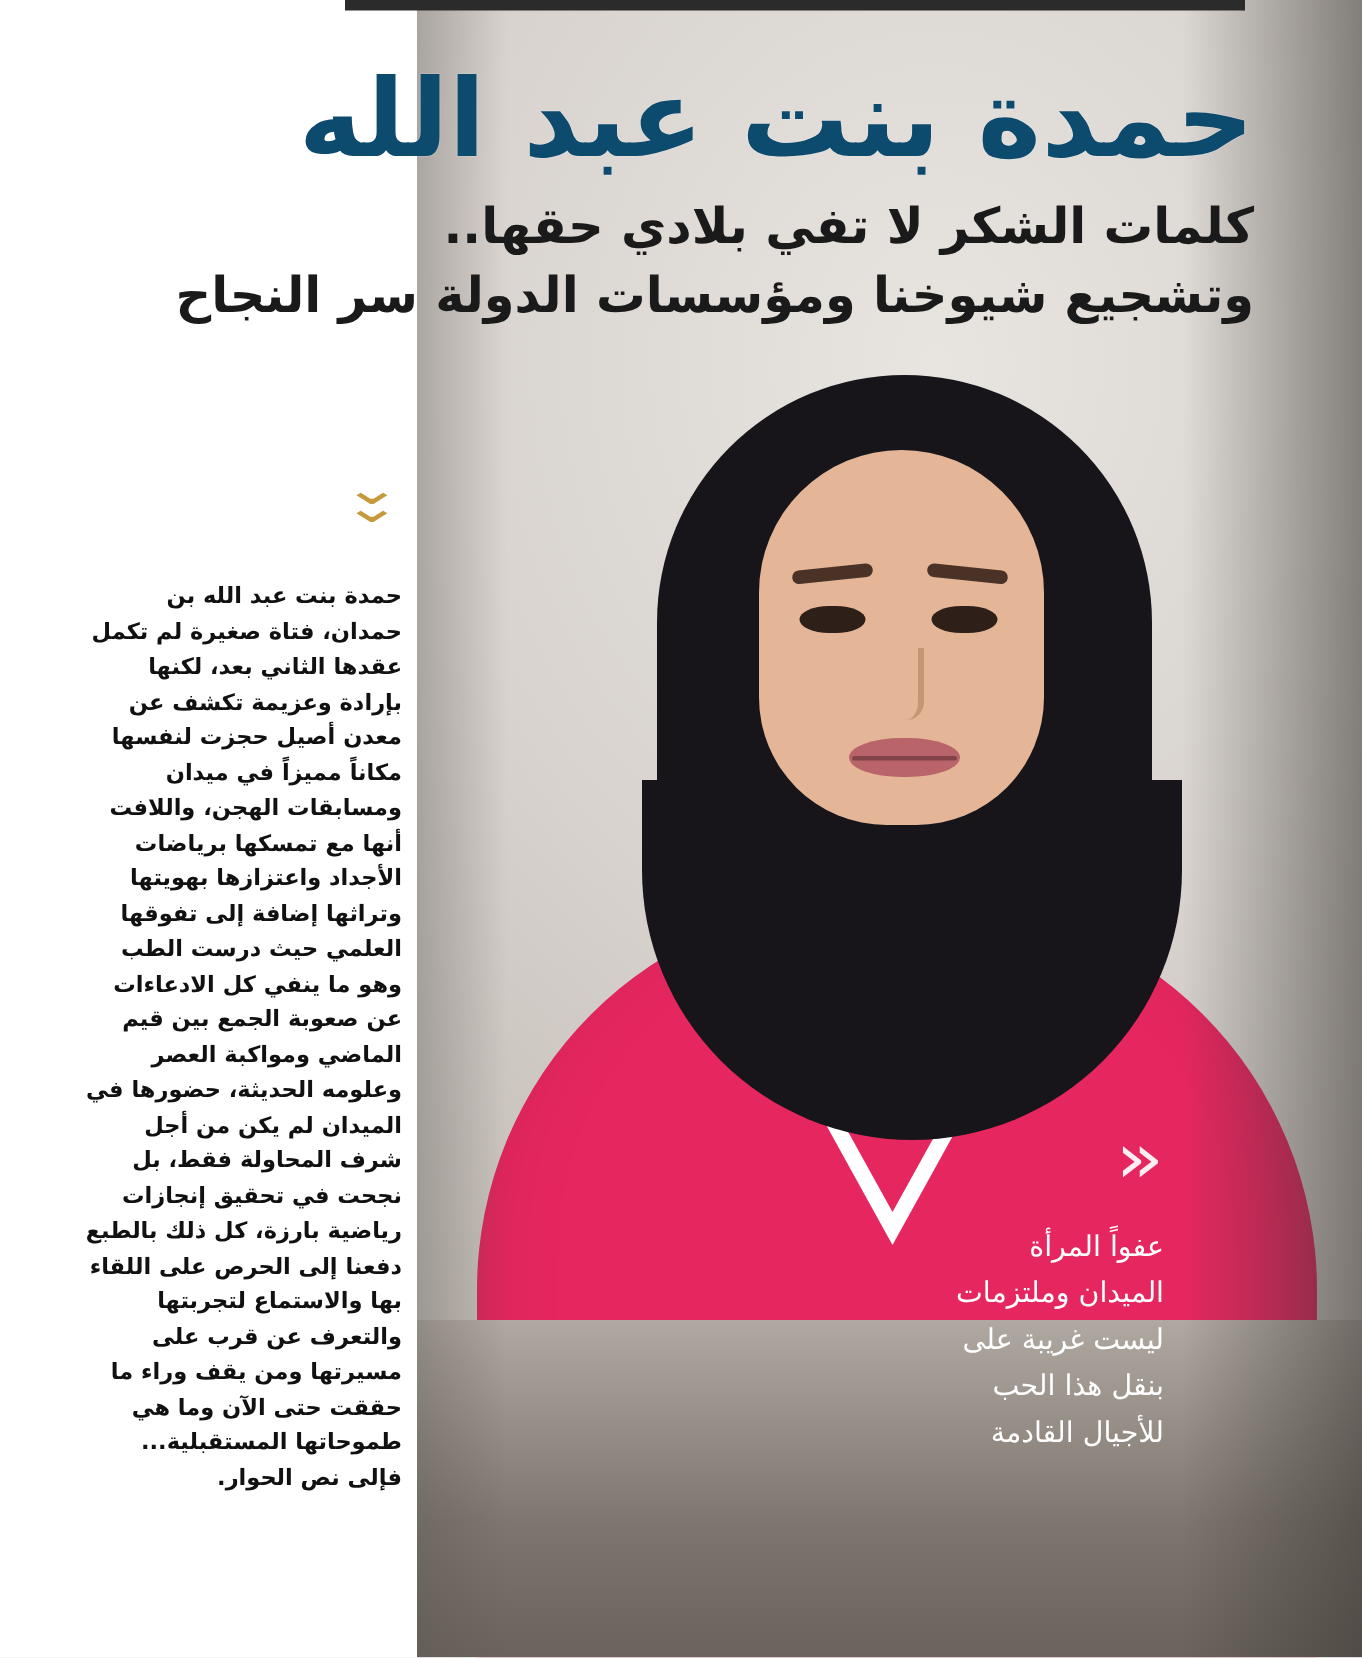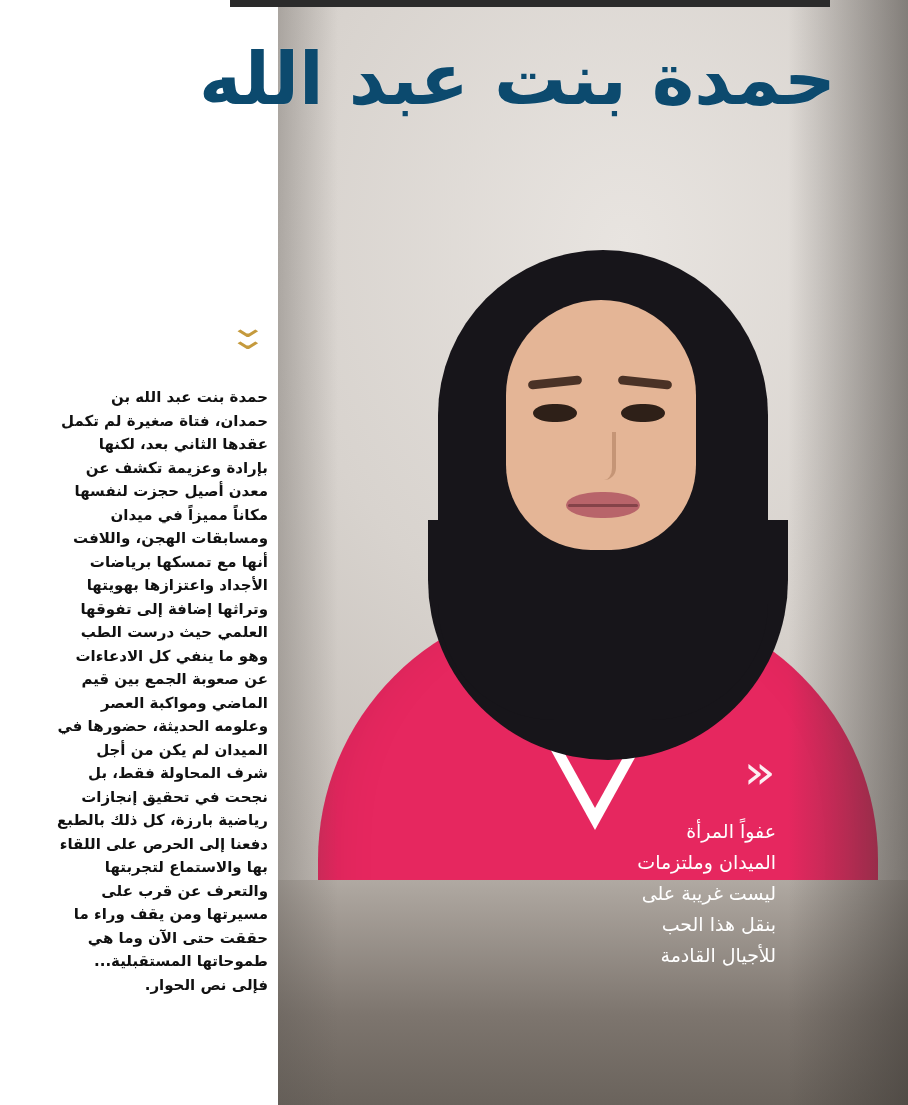--- a/index.html
+++ b/index.html
@@ -312,20 +312,24 @@
         <span>بنقل هذا الحب</span>
         <span>للأجيال القادمة</span>
       </div>
     </div>
   </div>
 
   <div class="rule-top"></div>
 
   <div class="name-title">حمدة بنت عبد الله</div>
 
+  <div class="deck">
+    <span class="l1">كلمات الشكر لا تفي بلادي حقها..</span>
+    <span class="l2">وتشجيع شيوخنا ومؤسسات الدولة سر النجاح</span>
+  </div>
 
   <div class="left-col">
     <div class="chevrons">
       <div>⌄</div>
       <div>⌄</div>
     </div>
     <div class="lead">حمدة بنت عبد الله بن حمدان، فتاة صغيرة لم تكمل عقدها الثاني بعد، لكنها بإرادة وعزيمة تكشف عن معدن أصيل حجزت لنفسها مكاناً مميزاً في ميدان ومسابقات الهجن، واللافت أنها مع تمسكها برياضات الأجداد واعتزازها بهويتها وتراثها إضافة إلى تفوقها العلمي حيث درست الطب وهو ما ينفي كل الادعاءات عن صعوبة الجمع بين قيم الماضي ومواكبة العصر وعلومه الحديثة، حضورها في الميدان لم يكن من أجل شرف المحاولة فقط، بل نجحت في تحقيق إنجازات رياضية بارزة، كل ذلك بالطبع دفعنا إلى الحرص على اللقاء بها والاستماع لتجربتها والتعرف عن قرب على مسيرتها ومن يقف وراء ما حققت حتى الآن وما هي طموحاتها المستقبلية... فإلى نص الحوار.</div>
   </div>
 
 </div>

